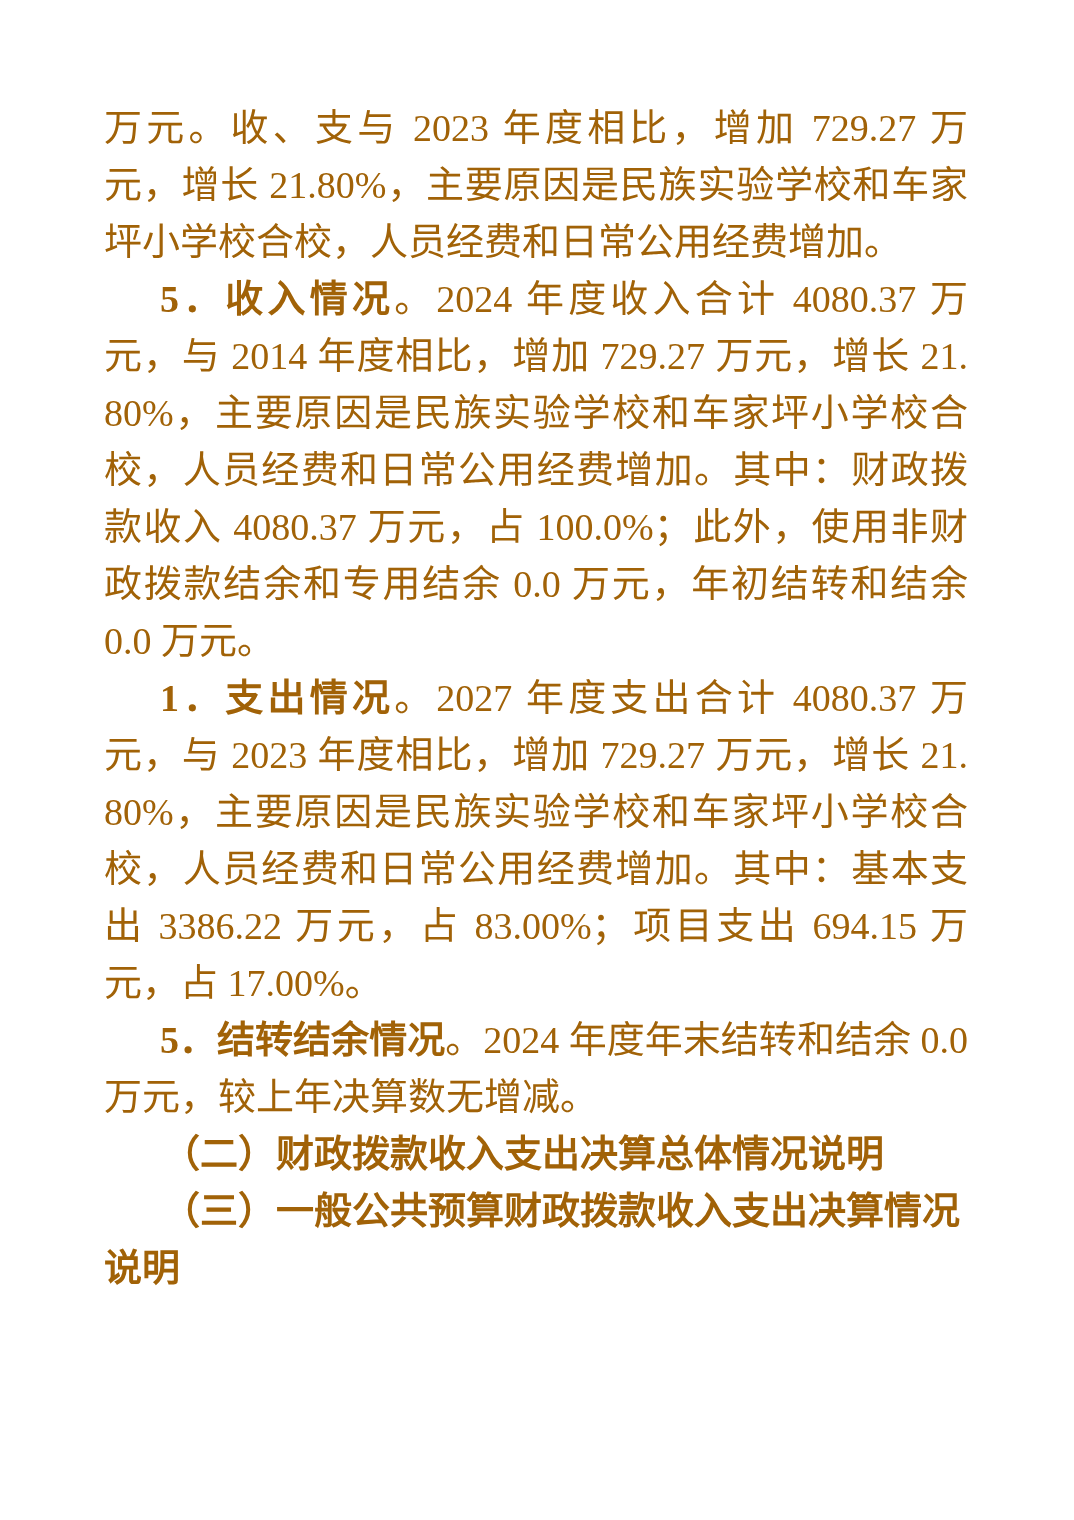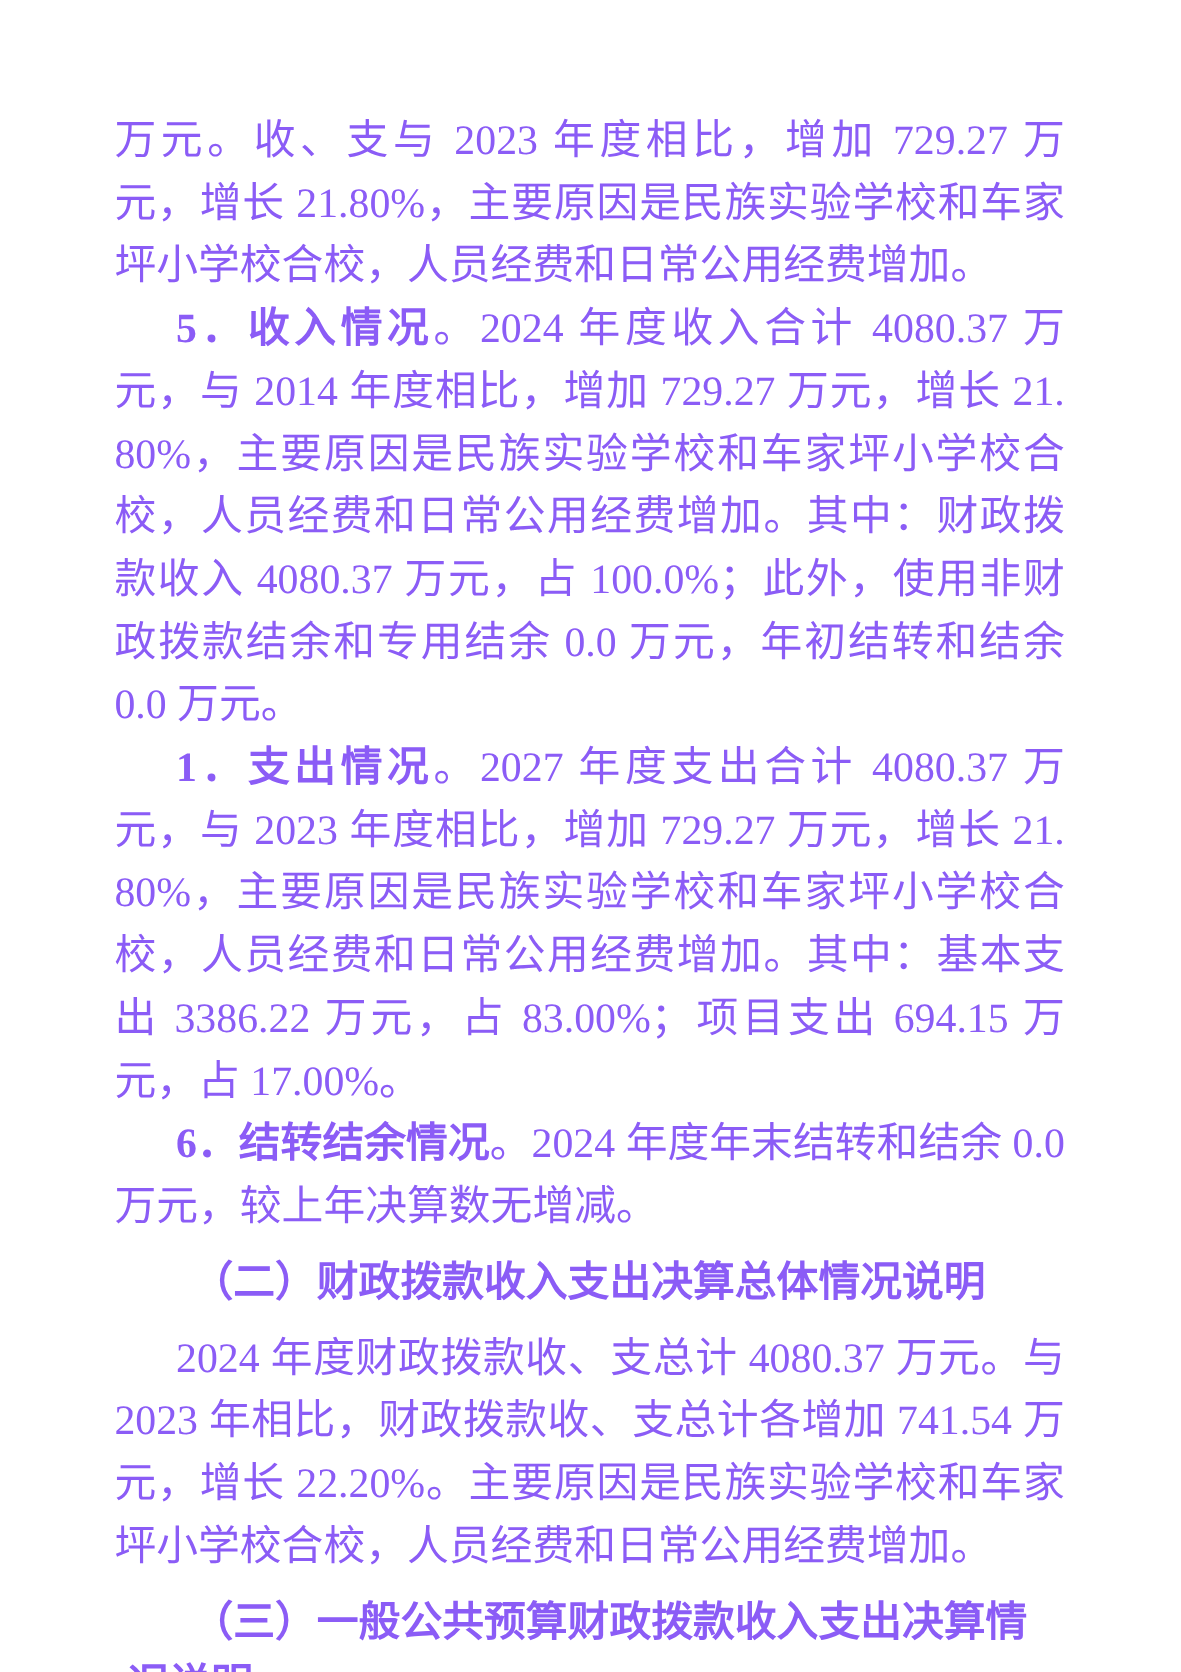--- a/index.html
+++ b/index.html
@@ -11,54 +11,53 @@
     position: relative;
     width: 1074px;
     height: 1520px;
     margin: 0 auto;
     background: #ffffff;
     box-sizing: border-box;
     padding: 100px 106px 0 104px;
     font-family: "Liberation Serif", "DejaVu Serif", serif;
     font-size: 38px;
     line-height: 57px;
-    color: #8b5cf6;
+    color: #a16207;
     overflow: hidden;
   }
   p.para {
     margin: 0;
     text-align: justify;
     text-justify: inter-character;
     word-break: break-all;
   }
   p.para.first-indent {
     text-indent: 56px;
   }
   p.heading {
-    margin: 12px;
+    margin: 0;
     font-weight: bold;
     text-indent: 58px;
     text-align: left;
   }
   .label-bold {
     font-weight: bold;
   }
 </style>
 </head>
 <body>
 
 <div class="page">
 
   <p class="para"><span>万元。收、支与 2023 年度相比，增加 729.27 万元，增长 21.80%，主要原因是民族实验学校和车家坪小学校合校，人员经费和日常公用经费增加。</span></p>
 
   <p class="para first-indent"><span class="label-bold">5．收入情况</span><span>。2024 年度收入合计 4080.37 万元，与 2014 年度相比，增加 729.27 万元，增长 21.80%，主要原因是民族实验学校和车家坪小学校合校，人员经费和日常公用经费增加。其中：财政拨款收入 4080.37 万元，占 100.0%；此外，使用非财政拨款结余和专用结余 0.0 万元，年初结转和结余 0.0 万元。</span></p>
 
   <p class="para first-indent"><span class="label-bold">1．支出情况</span><span>。2027 年度支出合计 4080.37 万元，与 2023 年度相比，增加 729.27 万元，增长 21.80%，主要原因是民族实验学校和车家坪小学校合校，人员经费和日常公用经费增加。其中：基本支出 3386.22 万元，占 83.00%；项目支出 694.15 万元，占 17.00%。</span></p>
 
-  <p class="para first-indent"><span class="label-bold">6．结转结余情况</span><span>。2024 年度年末结转和结余 0.0 万元，较上年决算数无增减。</span></p>
+  <p class="para first-indent"><span class="label-bold">5．结转结余情况</span><span>。2024 年度年末结转和结余 0.0 万元，较上年决算数无增减。</span></p>
 
   <p class="heading"><span>（二）财政拨款收入支出决算总体情况说明</span></p>
 
-  <p class="para first-indent"><span>2024 年度财政拨款收、支总计 4080.37 万元。与 2023 年相比，财政拨款收、支总计各增加 741.54 万元，增长 22.20%。主要原因是民族实验学校和车家坪小学校合校，人员经费和日常公用经费增加。</span></p>
 
   <p class="heading"><span>（三）一般公共预算财政拨款收入支出决算情况说明</span></p>
 
 </div>
 
 </body></html>

